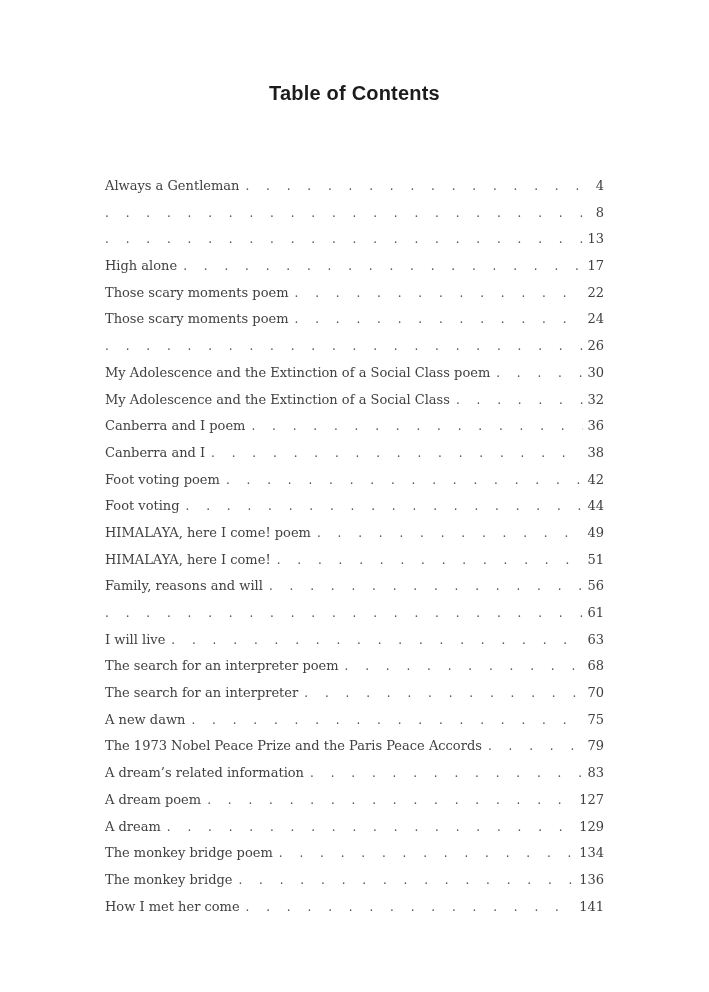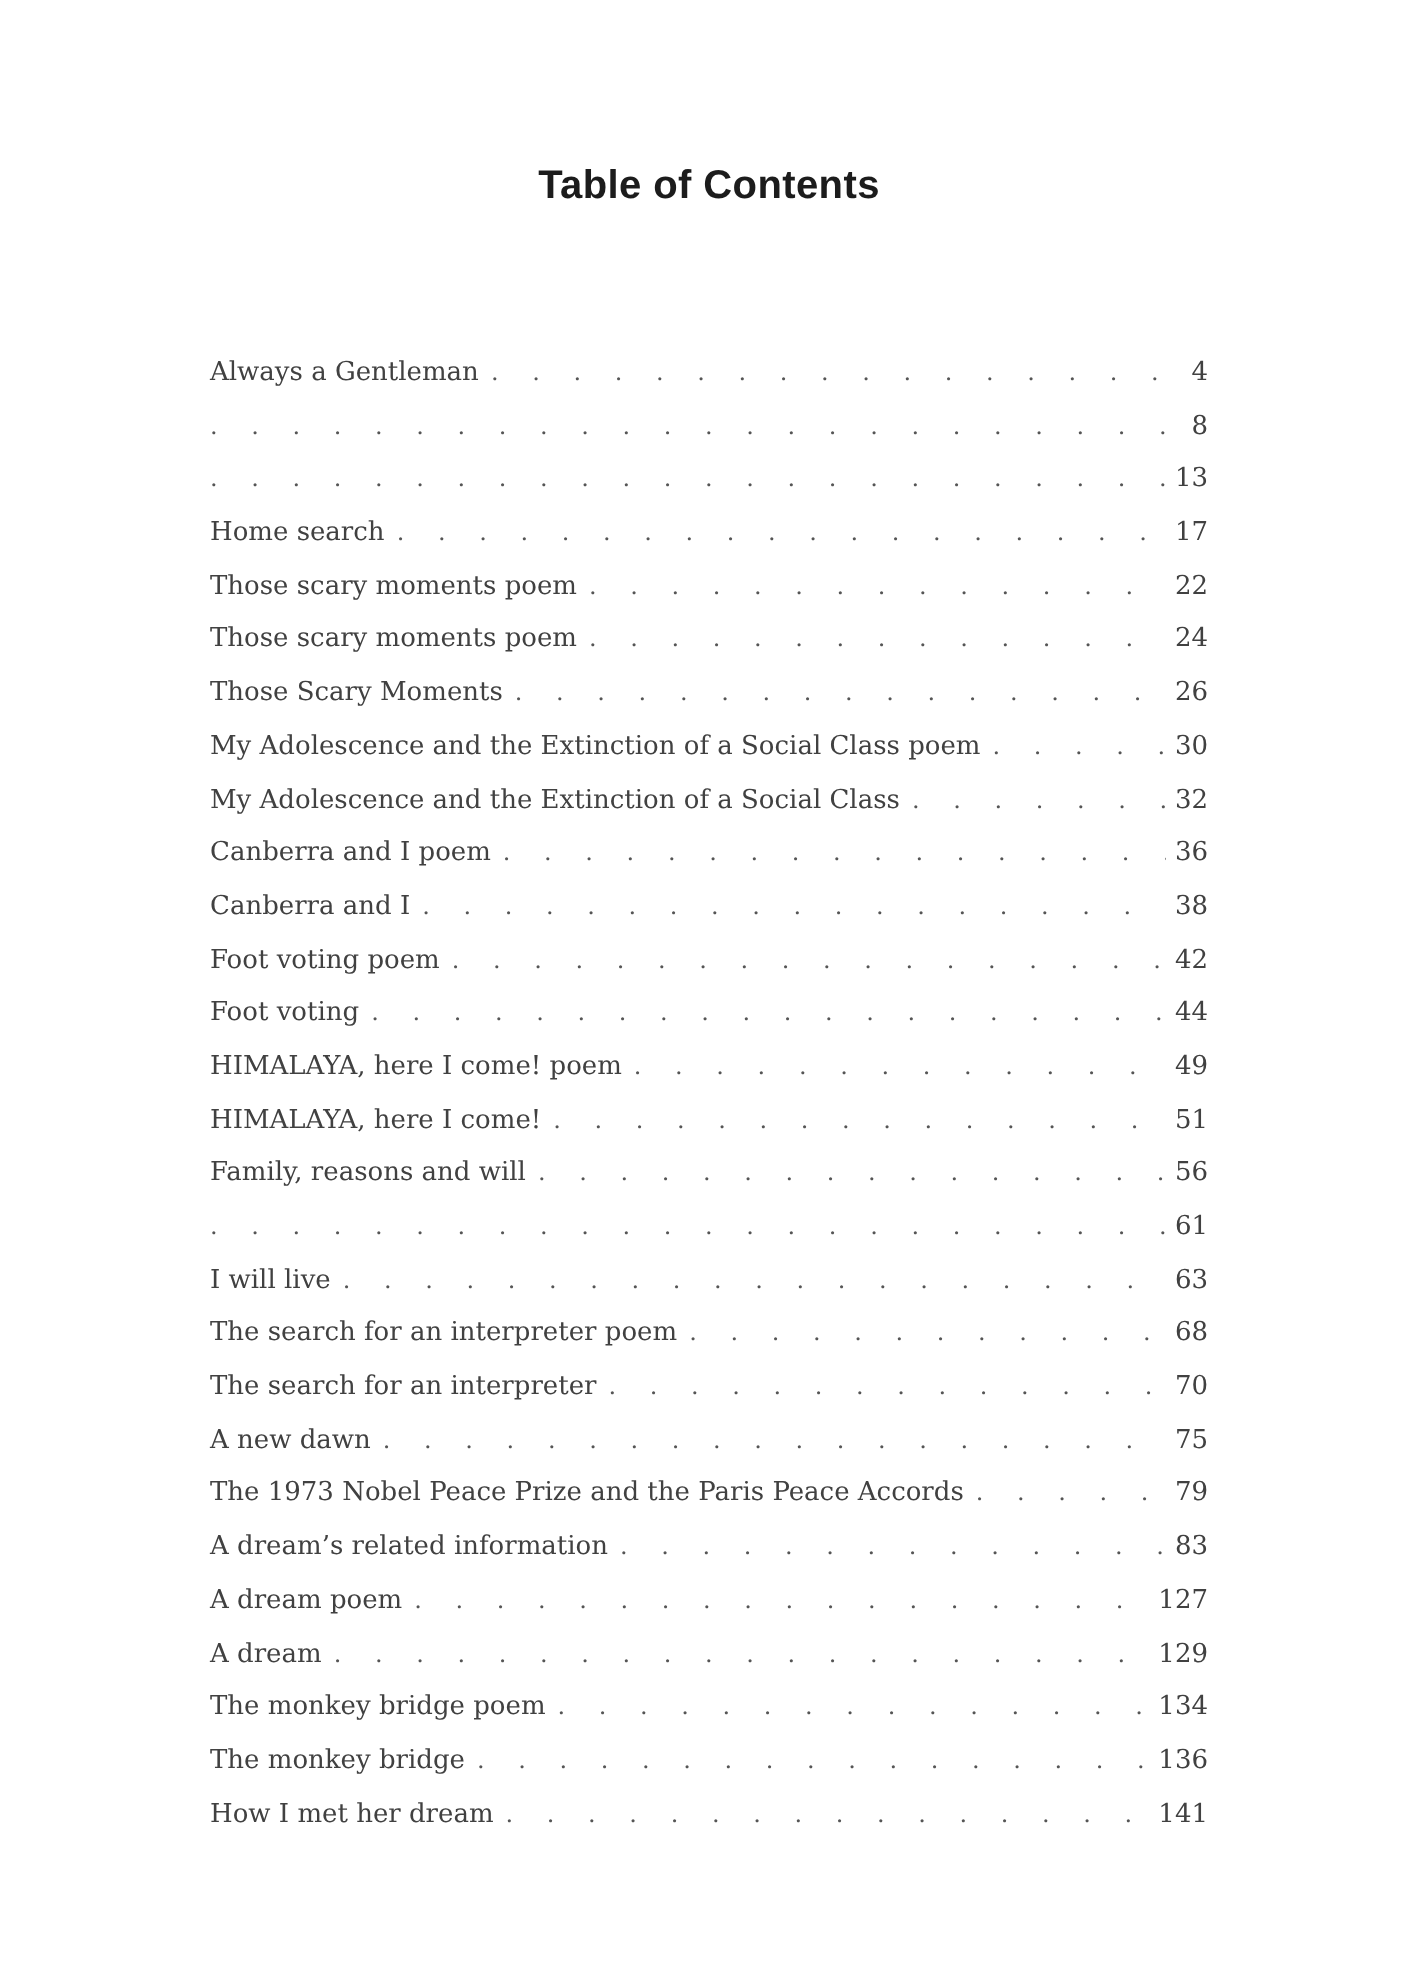--- a/index.html
+++ b/index.html
@@ -82,39 +82,38 @@
     <span class="toc-leader">. . . . . . . . . . . . . . . . . . . . . . . . . . . . . . . . . . . . . . . . . . . . . . . . . . . . . . . . . . . . . . . . . . . . . . . . . . . . . . . . . . . . . . . . . . . . . . . . . . . . . . . . . . . . . . . . . . . . . . . . </span>
     <span class="toc-page">8</span>
   </div>
 
   <div class="toc-row">
     <span class="toc-leader">. . . . . . . . . . . . . . . . . . . . . . . . . . . . . . . . . . . . . . . . . . . . . . . . . . . . . . . . . . . . . . . . . . . . . . . . . . . . . . . . . . . . . . . . . . . . . . . . . . . . . . . . . . . . . . . . . . . . . . . . </span>
     <span class="toc-page">13</span>
   </div>
 
   <div class="toc-row">
-    <span class="toc-title">Home search</span>
+    <span class="toc-title">High alone</span>
     <span class="toc-leader">. . . . . . . . . . . . . . . . . . . . . . . . . . . . . . . . . . . . . . . . . . . . . . . . . . . . . . . . . . . . . . . . . . . . . . . . . . . . . . . . . . . . . . . . . . . . . . . . . . . . . . . . . . . . . . . . . . . . . . . . </span>
     <span class="toc-page">17</span>
   </div>
 
   <div class="toc-row">
     <span class="toc-title">Those scary moments poem</span>
     <span class="toc-leader">. . . . . . . . . . . . . . . . . . . . . . . . . . . . . . . . . . . . . . . . . . . . . . . . . . . . . . . . . . . . . . . . . . . . . . . . . . . . . . . . . . . . . . . . . . . . . . . . . . . . . . . . . . . . . . . . . . . . . . . . </span>
     <span class="toc-page">22</span>
   </div>
 
   <div class="toc-row">
     <span class="toc-title">Those scary moments poem</span>
     <span class="toc-leader">. . . . . . . . . . . . . . . . . . . . . . . . . . . . . . . . . . . . . . . . . . . . . . . . . . . . . . . . . . . . . . . . . . . . . . . . . . . . . . . . . . . . . . . . . . . . . . . . . . . . . . . . . . . . . . . . . . . . . . . . </span>
     <span class="toc-page">24</span>
   </div>
 
   <div class="toc-row">
-    <span class="toc-title">Those Scary Moments</span>
     <span class="toc-leader">. . . . . . . . . . . . . . . . . . . . . . . . . . . . . . . . . . . . . . . . . . . . . . . . . . . . . . . . . . . . . . . . . . . . . . . . . . . . . . . . . . . . . . . . . . . . . . . . . . . . . . . . . . . . . . . . . . . . . . . . </span>
     <span class="toc-page">26</span>
   </div>
 
   <div class="toc-row">
     <span class="toc-title">My Adolescence and the Extinction of a Social Class poem</span>
     <span class="toc-leader">. . . . . . . . . . . . . . . . . . . . . . . . . . . . . . . . . . . . . . . . . . . . . . . . . . . . . . . . . . . . . . . . . . . . . . . . . . . . . . . . . . . . . . . . . . . . . . . . . . . . . . . . . . . . . . . . . . . . . . . . </span>
     <span class="toc-page">30</span>
   </div>
 
@@ -225,18 +224,18 @@
     <span class="toc-page">134</span>
   </div>
 
   <div class="toc-row">
     <span class="toc-title">The monkey bridge</span>
     <span class="toc-leader">. . . . . . . . . . . . . . . . . . . . . . . . . . . . . . . . . . . . . . . . . . . . . . . . . . . . . . . . . . . . . . . . . . . . . . . . . . . . . . . . . . . . . . . . . . . . . . . . . . . . . . . . . . . . . . . . . . . . . . . . </span>
     <span class="toc-page">136</span>
   </div>
 
   <div class="toc-row">
-    <span class="toc-title">How I met her dream</span>
+    <span class="toc-title">How I met her come</span>
     <span class="toc-leader">. . . . . . . . . . . . . . . . . . . . . . . . . . . . . . . . . . . . . . . . . . . . . . . . . . . . . . . . . . . . . . . . . . . . . . . . . . . . . . . . . . . . . . . . . . . . . . . . . . . . . . . . . . . . . . . . . . . . . . . . </span>
     <span class="toc-page">141</span>
   </div>
 </div>
 </div>
 
 </body></html>

